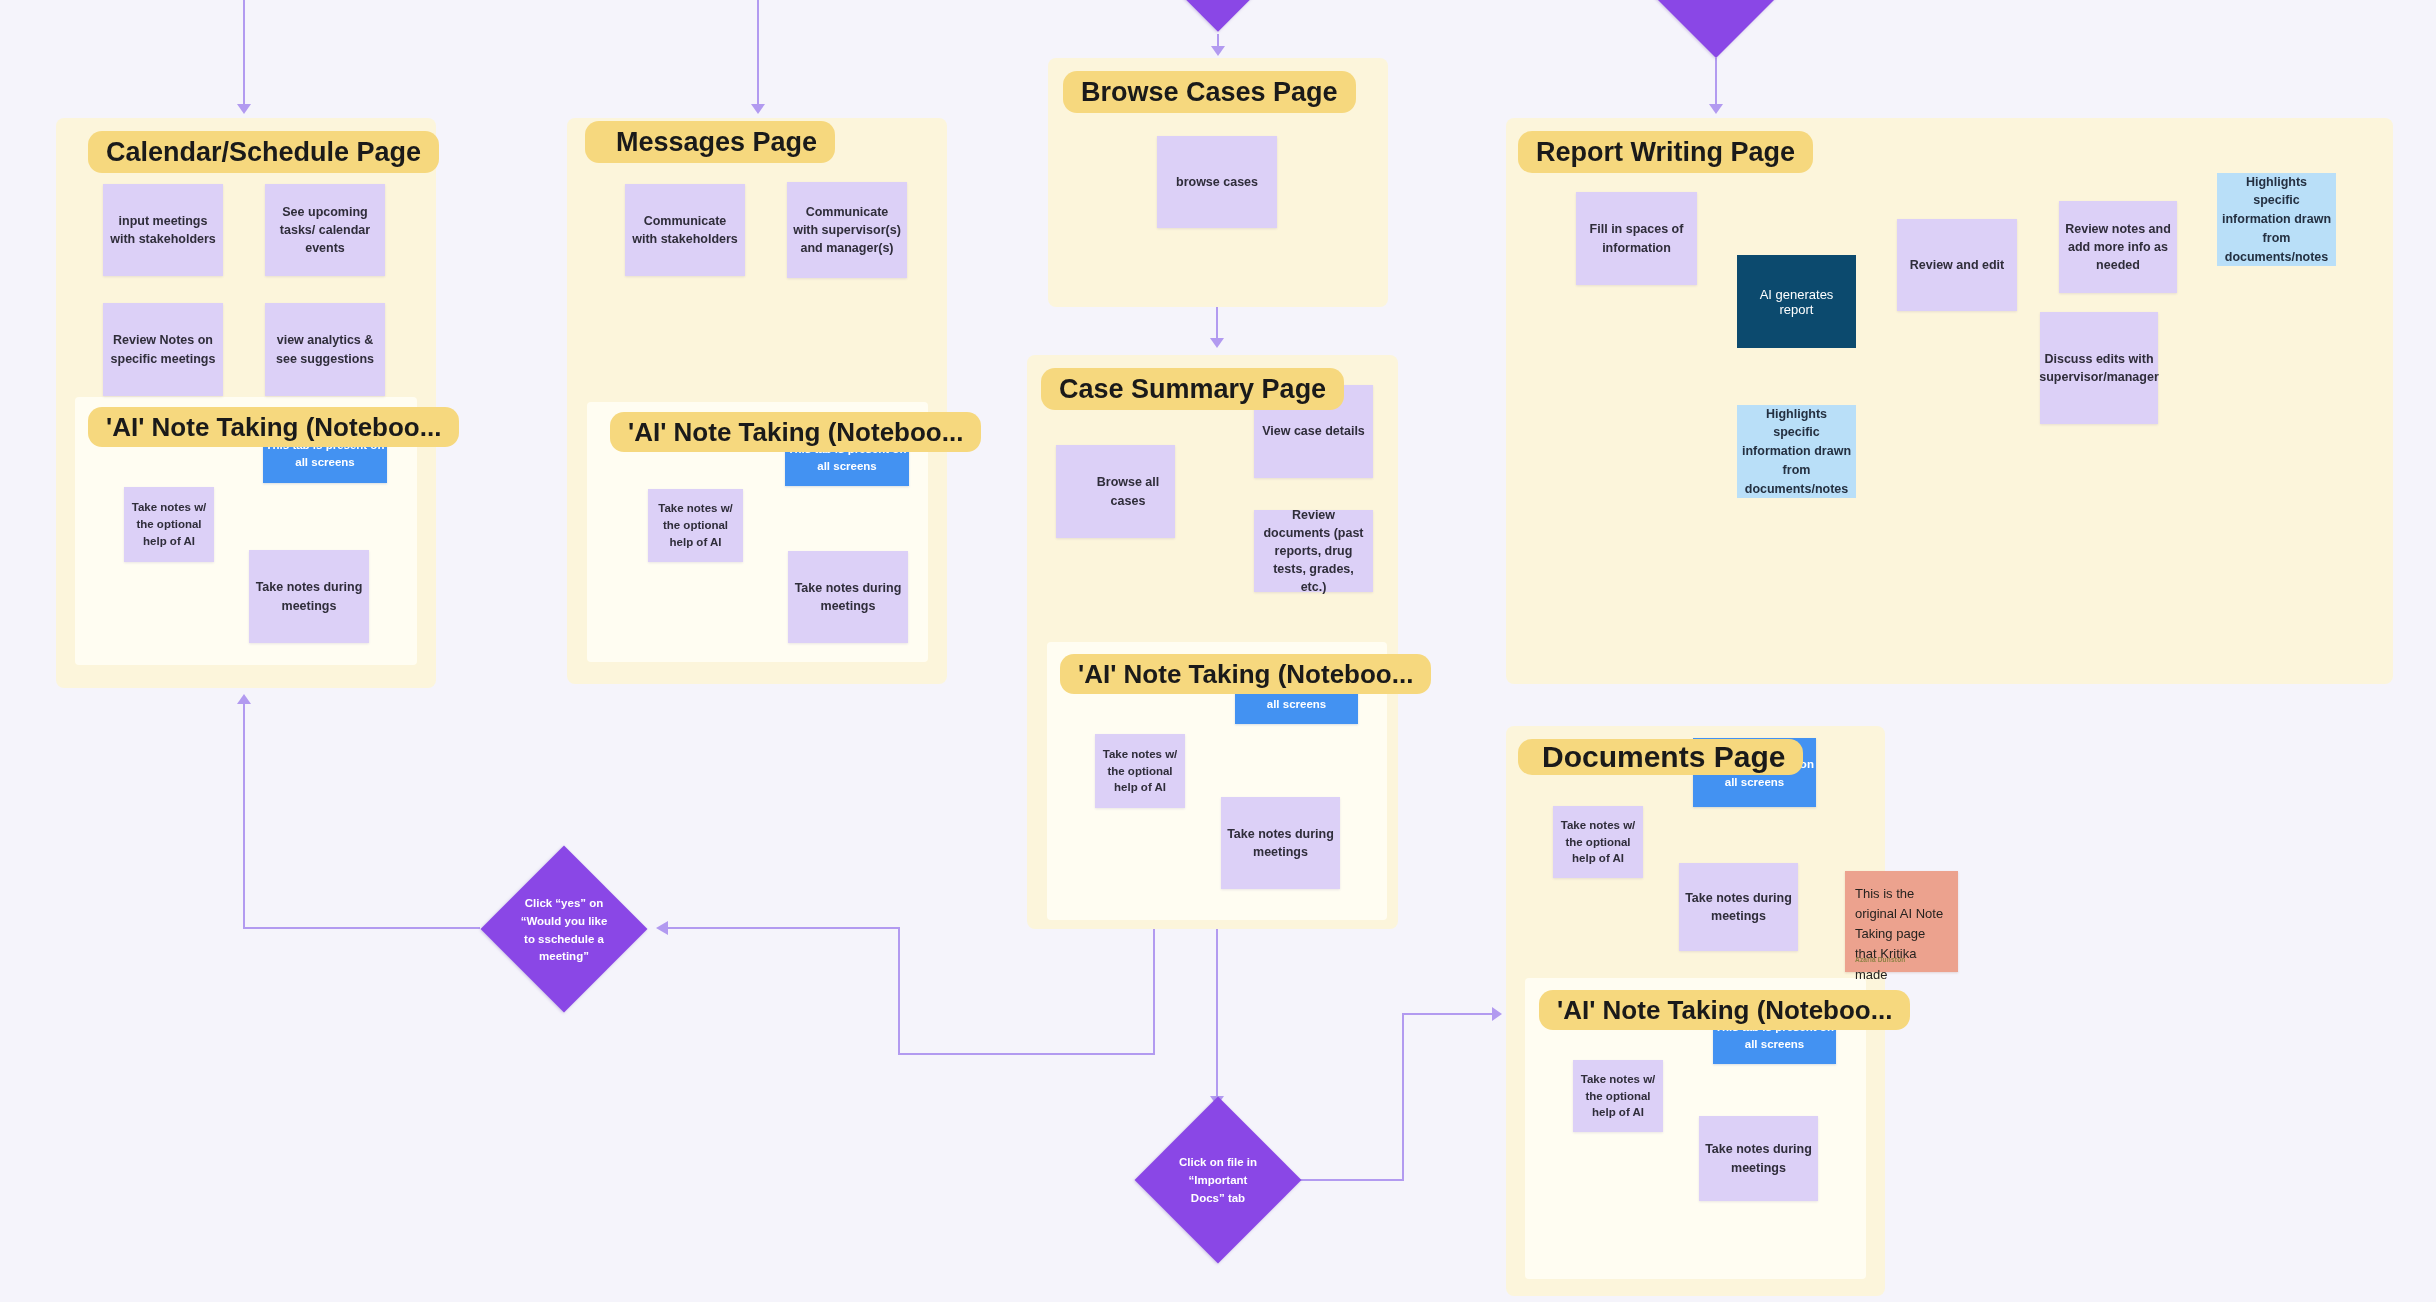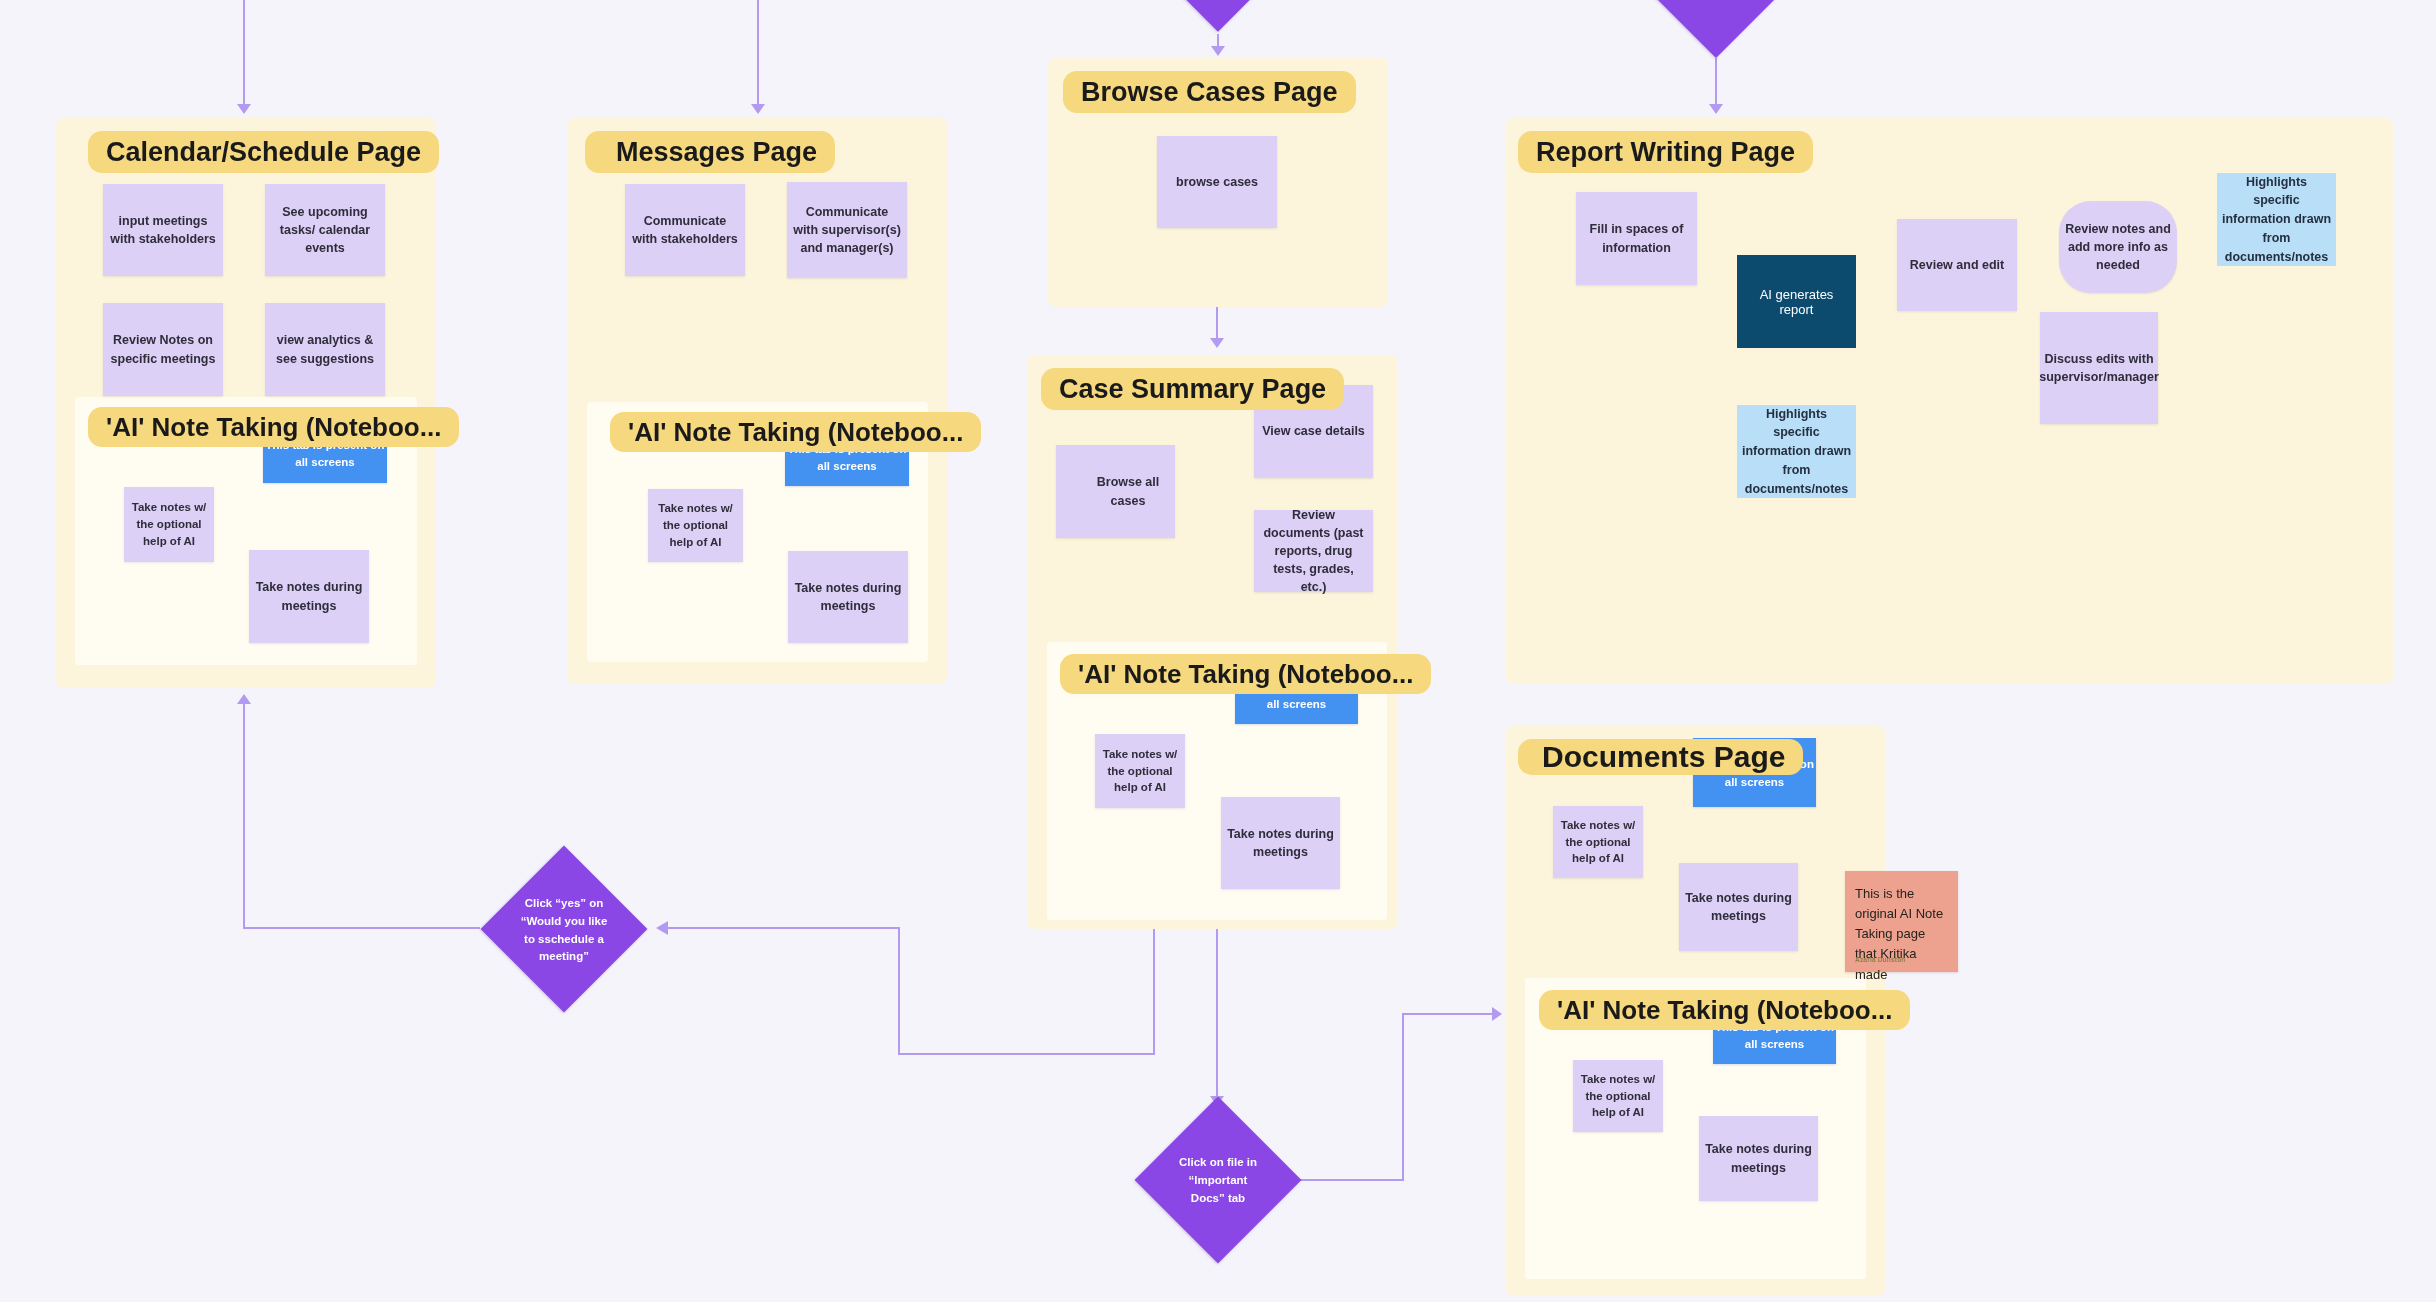--- a/index.html
+++ b/index.html
@@ -124,21 +124,21 @@
 <div class="subframe" style="left:75px;top:397px;width:342px;height:268px;"></div>
 <div class="banner" style="left:263px;top:425px;width:124px;height:58px;">
   <div>This tab is present on</div>
   <div>all screens</div>
 </div>
 <div class="pill md" style="left:88px;top:407px;">'AI' Note Taking (Noteboo...</div>
 <div class="sticky" style="left:124px;top:487px;width:90px;height:75px;font-size:11.5px;">Take notes w/ the optional help of AI</div>
 <div class="sticky" style="left:249px;top:550px;width:120px;height:93px;">Take notes during meetings</div>
 
 <div class="frame" style="left:567px;top:118px;width:380px;height:566px;">
-  <div class="pill lg" style="left:18px;top:13px;padding-left:31px;">Messages Page</div>
+  <div class="pill lg" style="left:18px;top:3px;padding-left:31px;">Messages Page</div>
 </div>
 <div class="sticky" style="left:625px;top:184px;width:120px;height:92px;">Communicate with stakeholders</div>
 <div class="sticky" style="left:787px;top:182px;width:120px;height:96px;">Communicate with supervisor(s) and manager(s)</div>
 <div class="subframe" style="left:587px;top:402px;width:341px;height:260px;"></div>
 <div class="banner" style="left:785px;top:430px;width:124px;height:56px;">
   <div>This tab is present on</div>
   <div>all screens</div>
 </div>
 <div class="pill md" style="left:610px;top:412px;">'AI' Note Taking (Noteboo...</div>
 <div class="sticky" style="left:648px;top:489px;width:95px;height:73px;font-size:11.5px;">Take notes w/ the optional help of AI</div>
@@ -164,21 +164,21 @@
 <div class="sticky" style="left:1095px;top:734px;width:90px;height:74px;font-size:11.5px;">Take notes w/ the optional help of AI</div>
 <div class="sticky" style="left:1221px;top:797px;width:119px;height:92px;">Take notes during meetings</div>
 
 <div class="frame" style="left:1506px;top:118px;width:887px;height:566px;">
   <div class="pill lg" style="left:12px;top:13px;">Report Writing Page</div>
 </div>
 <div class="sticky" style="left:1576px;top:192px;width:121px;height:93px;">Fill in spaces of information</div>
 <div class="bluebox" style="left:1737px;top:255px;width:119px;height:93px;">AI generates report</div>
 <div class="lightblue" style="left:1737px;top:405px;width:119px;height:93px;">Highlights specific information drawn from documents/notes</div>
 <div class="sticky" style="left:1897px;top:219px;width:120px;height:92px;">Review and edit</div>
-<div class="sticky" style="left:2059px;top:201px;width:118px;height:92px;border-radius:32px;">Review notes and add more info as needed</div>
+<div class="sticky" style="left:2059px;top:201px;width:118px;height:92px;">Review notes and add more info as needed</div>
 <div class="lightblue" style="left:2217px;top:173px;width:119px;height:93px;">Highlights specific information drawn from documents/notes</div>
 <div class="sticky" style="left:2040px;top:312px;width:118px;height:112px;">Discuss edits with supervisor/manager</div>
 
 <div class="frame" style="left:1506px;top:726px;width:379px;height:570px;"></div>
 <div class="banner" style="left:1693px;top:738px;width:123px;height:69px;line-height:18px;">
   <div>This tab is present on</div>
   <div>all screens</div>
 </div>
 <div class="pill sm" style="left:1518px;top:739px;">Documents Page</div>
 <div class="sticky" style="left:1553px;top:806px;width:90px;height:72px;font-size:11.5px;">Take notes w/ the optional help of AI</div>

